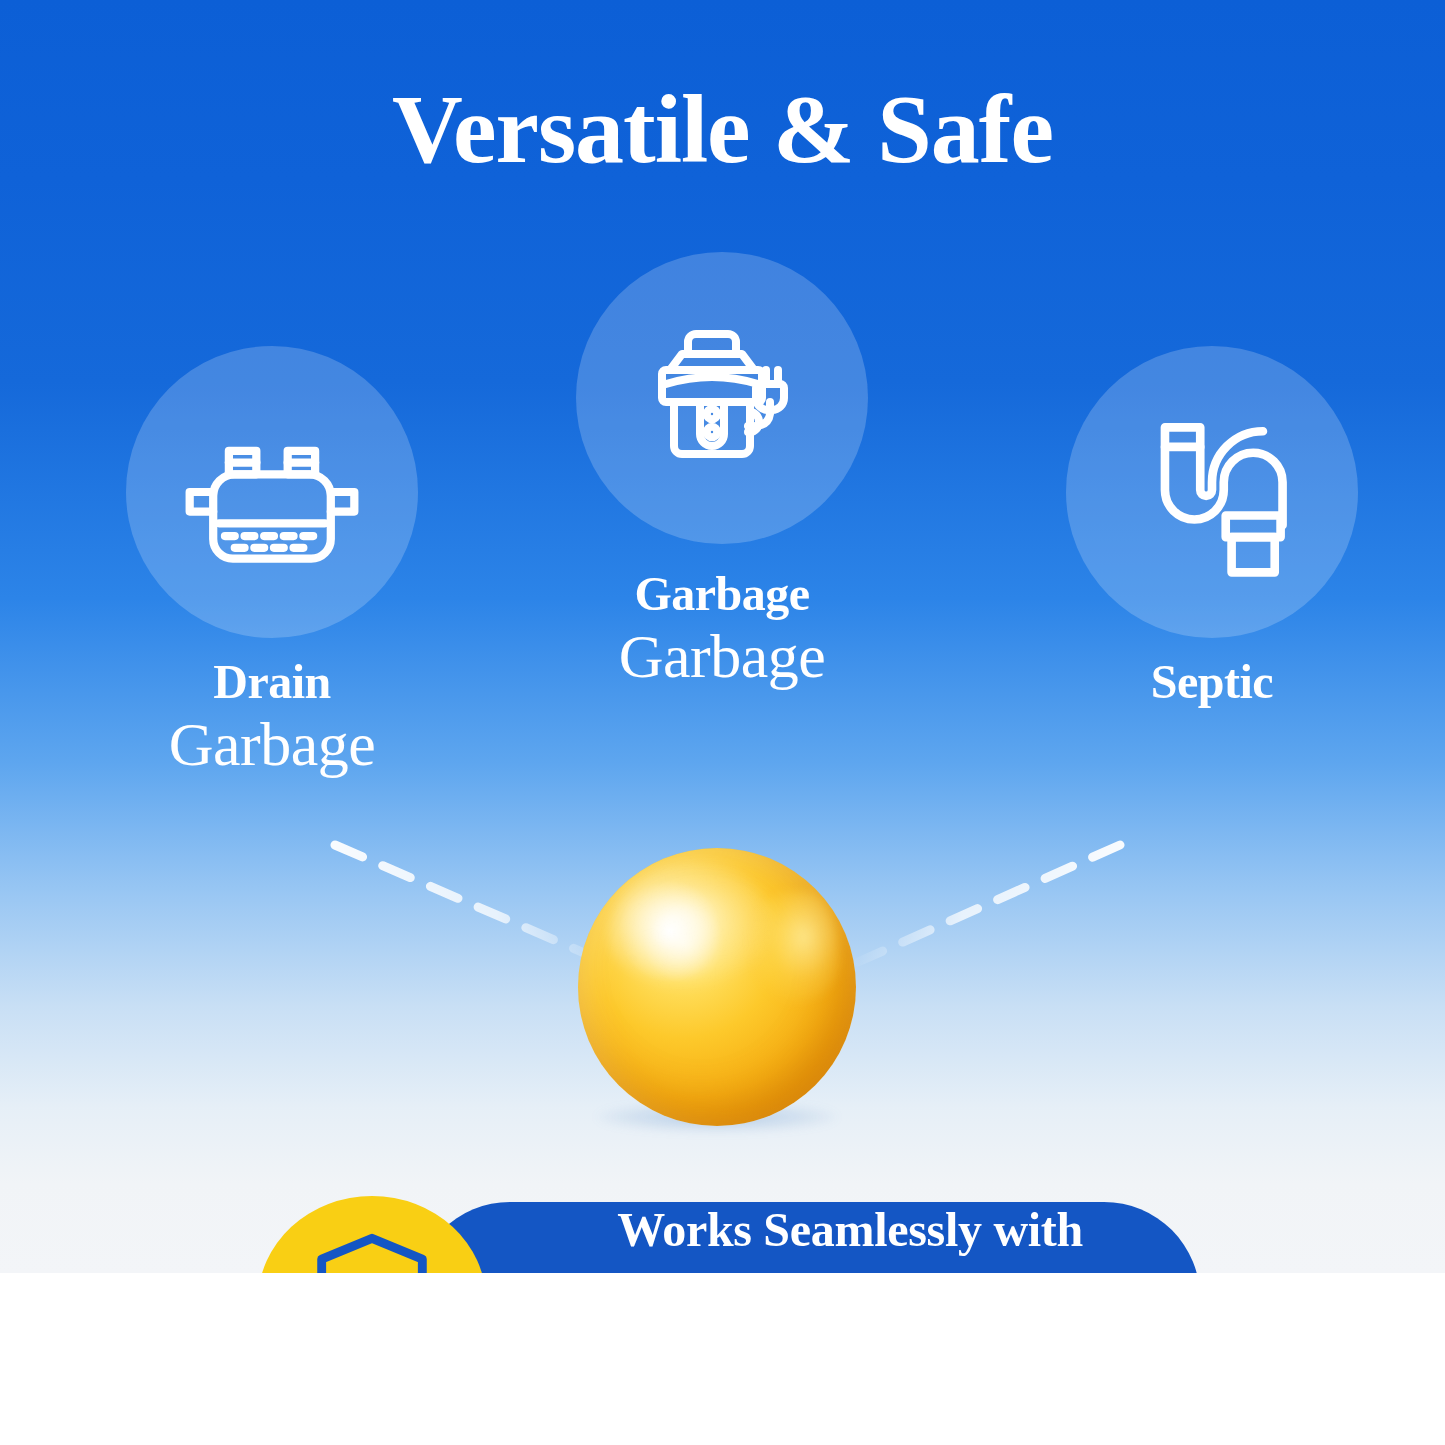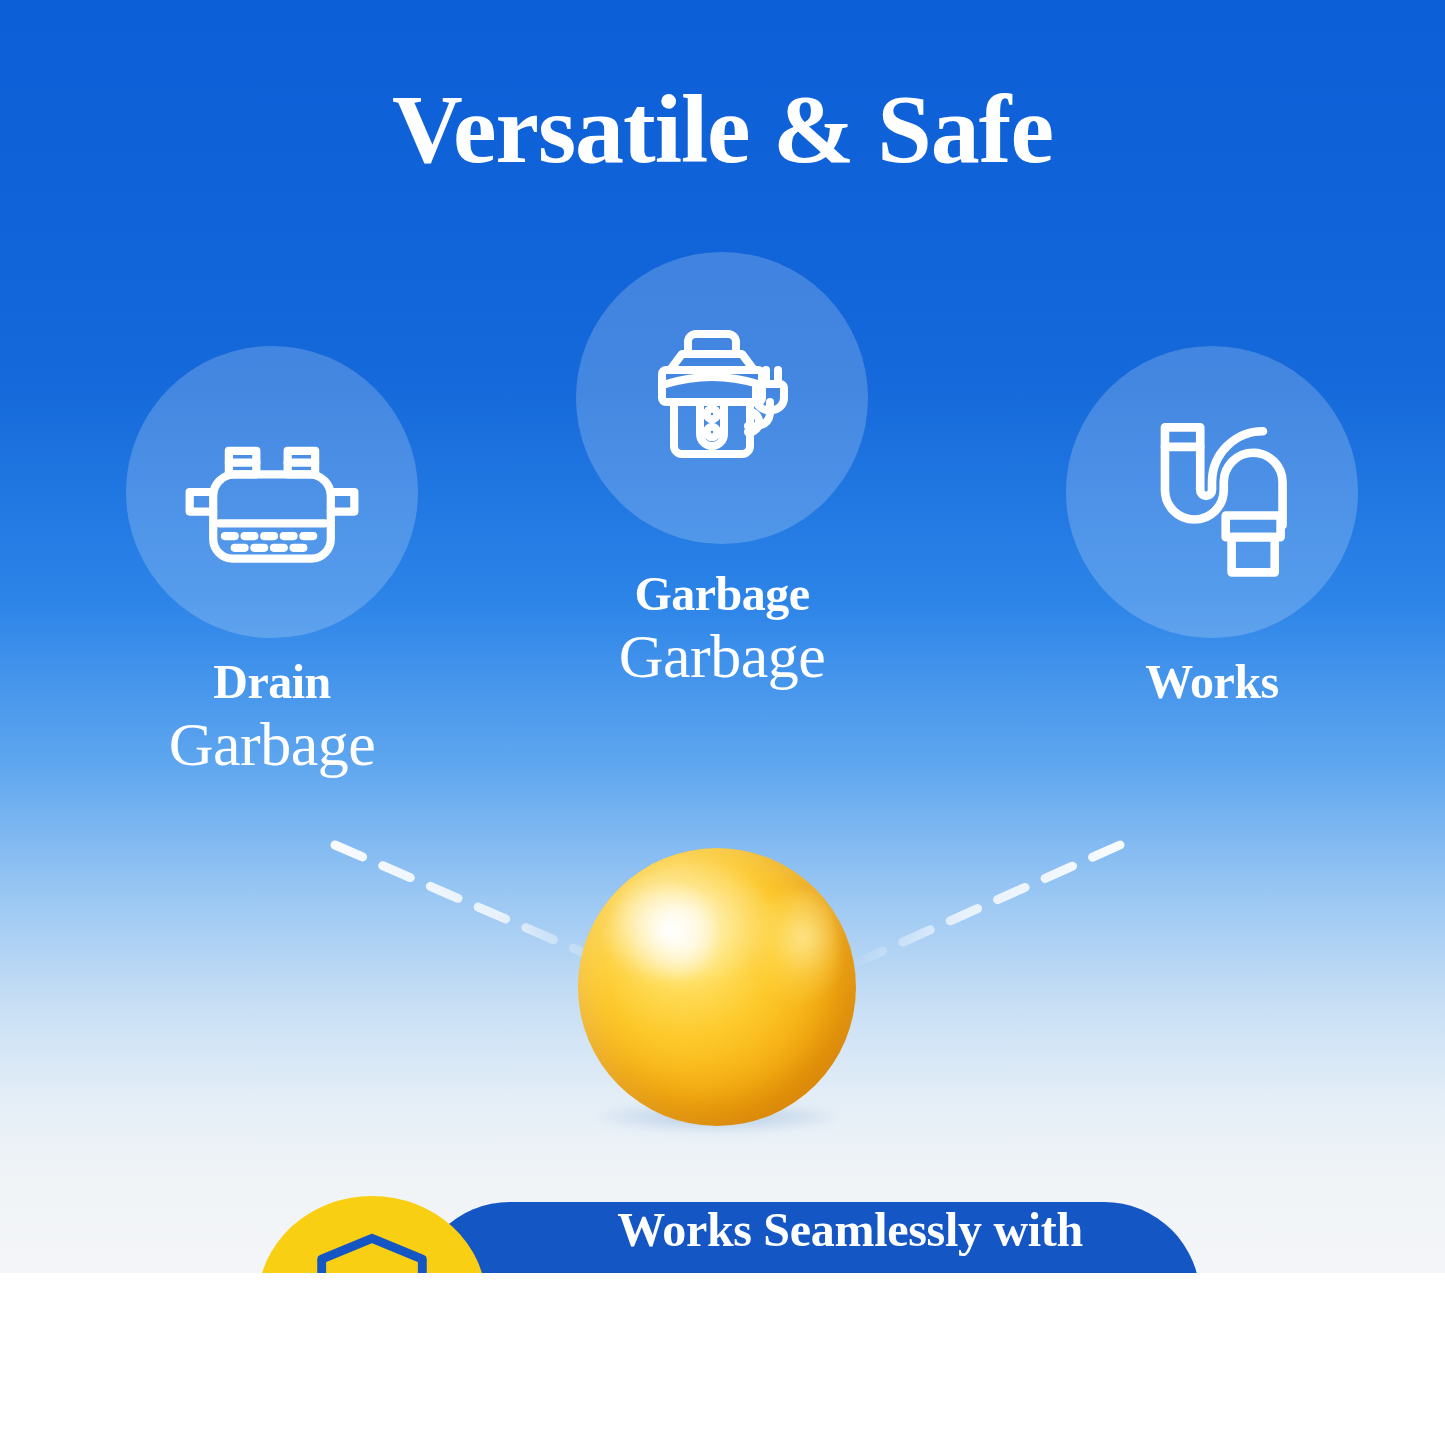--- a/index.html
+++ b/index.html
@@ -284,21 +284,21 @@
     <span class="bold">Drain</span>
     <span class="light">Garbage</span>
   </div>
 
   <div class="label label-garbage">
     <span class="bold">Garbage</span>
     <span class="light">Garbage</span>
   </div>
 
   <div class="label label-drain">
-    <span class="bold">Works</span>
+    <span class="bold">Septic</span>
   </div>
 
   <svg class="connectors" viewBox="0 0 1445 1445">
     <defs>
       <linearGradient id="fadeLeft" x1="0" y1="0" x2="1" y2="0">
         <stop offset="0%" stop-color="#ffffff" stop-opacity="0.95"></stop>
         <stop offset="60%" stop-color="#ffffff" stop-opacity="0.75"></stop>
         <stop offset="100%" stop-color="#ffffff" stop-opacity="0.05"></stop>
       </linearGradient>
       <linearGradient id="fadeRight" x1="1" y1="0" x2="0" y2="0">

